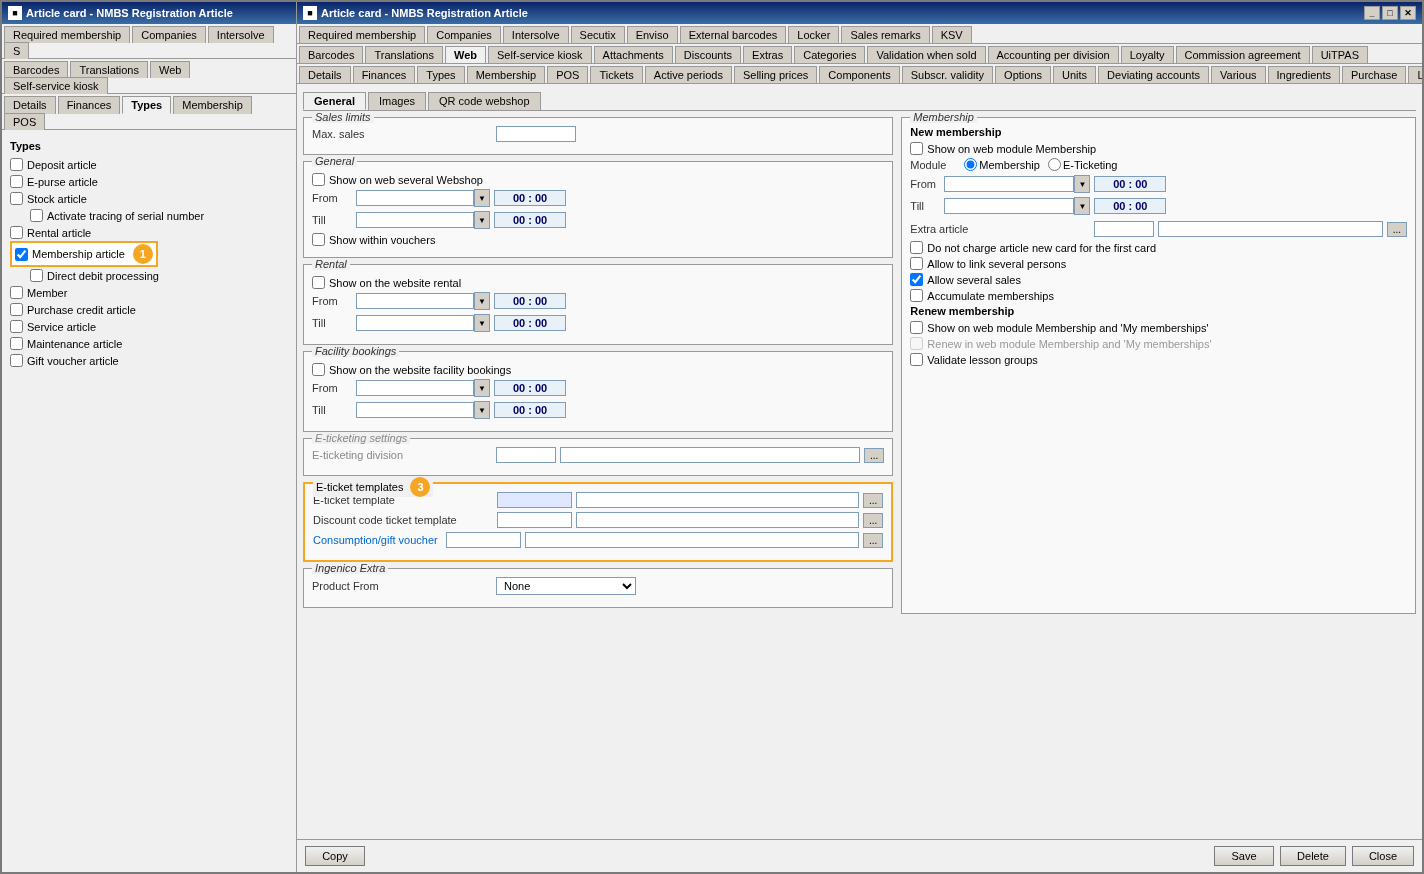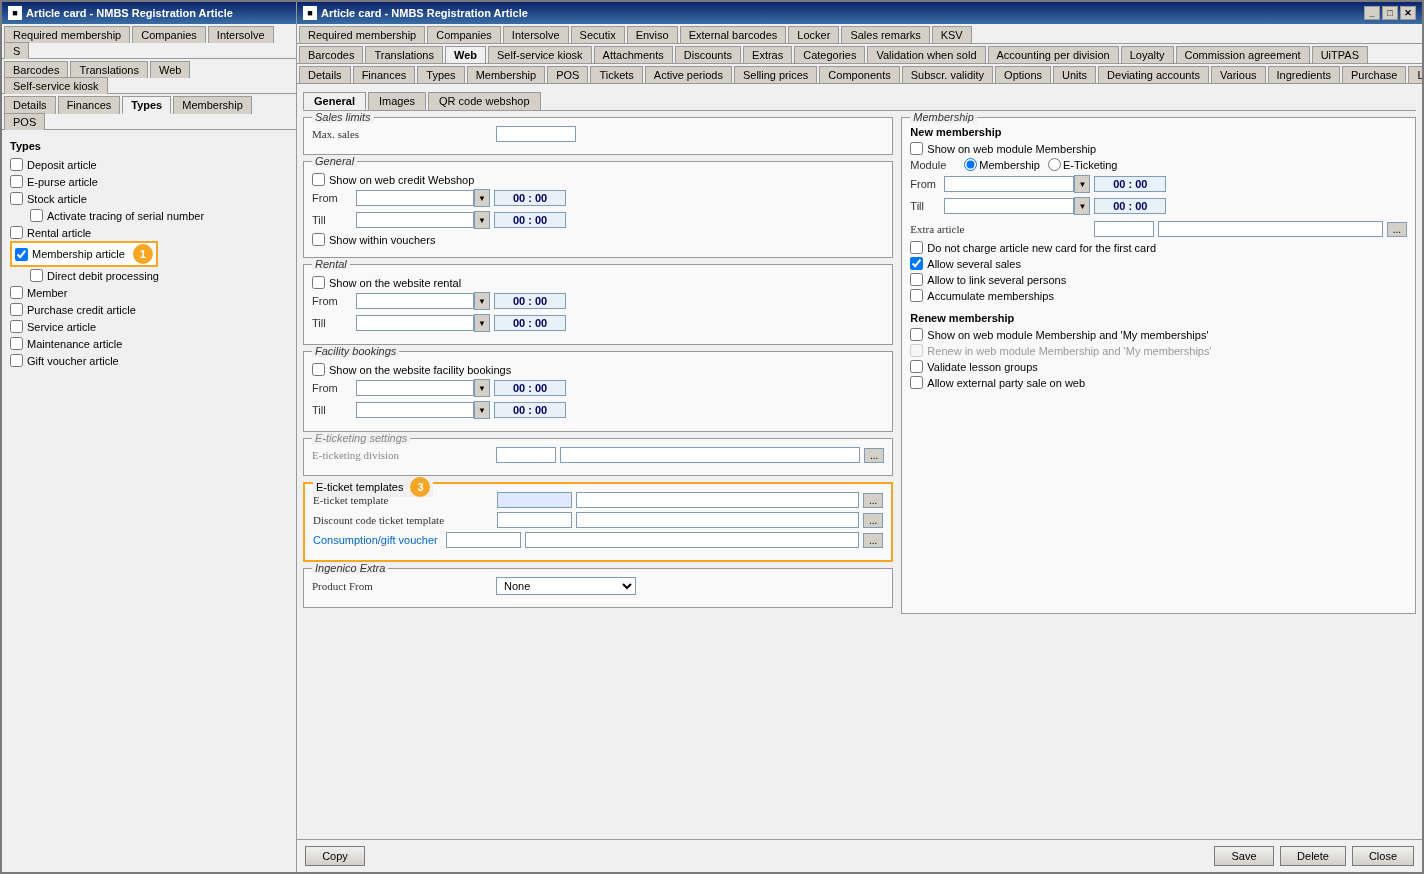--- a/index.html
+++ b/index.html
@@ -30,21 +30,21 @@
     .content-area { flex: 1; overflow-y: auto; padding: 6px; background: #f0f0f0; }
     
     .sub-tabs { display: flex; padding: 2px 0 0 0; border-bottom: 1px solid #999; margin-bottom: 6px; }
     .sub-tab { padding: 2px 10px; border: 1px solid #999; border-bottom: none; background: #d4d0c8; cursor: pointer; margin-right: 2px; font-size: 11px; }
     .sub-tab.active { background: #f0f0f0; font-weight: bold; border-bottom: 1px solid #f0f0f0; }
     
     .form-section { border: 1px solid #999; padding: 8px; margin-bottom: 6px; background: #f9f9f9; position: relative; }
     .form-section-label { position: absolute; top: -7px; left: 8px; background: #f0f0f0; padding: 0 3px; font-size: 11px; color: #333; font-style: italic; }
     .field-row { display: flex; align-items: center; gap: 4px; margin-bottom: 4px; }
     .field-label { min-width: 40px; color: #333; }
-    .field-label-wide { min-width: 180px; color: #333; font-family: Liberation Serif, serif; }
+    .field-label-wide { min-width: 180px; color: #333; }
     input[type="text"] { border: 1px solid #7f9db9; background: white; padding: 1px 3px; font-size: 11px; }
     .time-display { display: flex; align-items: center; gap: 0; border: 1px solid #7f9db9; background: #e8f0f8; padding: 1px 4px; font-size: 11px; color: #000060; font-weight: bold; width: 72px; justify-content: center; }
     .date-field { display: flex; align-items: center; }
     .date-input { border: 1px solid #7f9db9; background: white; padding: 1px 3px; font-size: 11px; width: 120px; }
     .dropdown-btn { border: 1px solid #7f9db9; background: #d4d0c8; width: 16px; height: 18px; cursor: pointer; display: flex; align-items: center; justify-content: center; font-size: 8px; }
     .main-body { display: flex; gap: 8px; }
     .left-col { flex: 1; }
     .right-col { flex: 1; }
     .checkbox-row { display: flex; align-items: center; gap: 4px; margin: 3px 0; }
     .checkbox-row input[type="checkbox"] { width: 13px; height: 13px; }
@@ -239,21 +239,21 @@
               <div class="field-row">
                 <span class="field-label-wide">Max. sales</span>
                 <input type="text" style="width: 80px;">
               </div>
             </div>
 
             <div class="form-section">
               <span class="form-section-label">General</span>
               <div class="checkbox-row">
                 <input type="checkbox" style="">
-                <span>Show on web credit Webshop</span>
+                <span>Show on web several Webshop</span>
               </div>
               <div class="field-row">
                 <span class="field-label">From</span>
                 <div class="date-field">
                   <input type="text" class="date-input" style="width: 118px;">
                   <div class="dropdown-btn">▼</div>
                 </div>
                 <div class="time-display">00 : 00</div>
               </div>
               <div class="field-row">
@@ -415,55 +415,51 @@
                 <input type="text" style="flex: 1 1 0%; width: 200px;">
                 <button class="browse-btn">...</button>
               </div>
 
               <div class="checkbox-row">
                 <input type="checkbox" style="">
                 <span>Do not charge article new card for the first card</span>
               </div>
 
               <div class="checkbox-row">
+                <input type="checkbox" style="">
+                <span>Allow to link several persons</span>
+              </div>
+
+              <div class="checkbox-row">
                 <input type="checkbox" checked="" style="">
                 <span>Allow several sales</span>
               </div>
 
               <div class="checkbox-row">
                 <input type="checkbox" style="">
-                <span>Allow to link several persons</span>
-              </div>
-
-              <div class="checkbox-row">
-                <input type="checkbox" style="">
                 <span>Accumulate memberships</span>
               </div>
 
-              <div class="section-title" style="margin-top:10px;">Renew membership</div>
+              <div class="section-title" style="margin-top:3px;">Renew membership</div>
 
               <div class="checkbox-row">
                 <input type="checkbox" style="">
                 <span>Show on web module Membership and 'My memberships'</span>
               </div>
 
               <div class="checkbox-row">
                 <input type="checkbox" disabled="" style="">
                 <span class="grayed">Renew in web module Membership and 'My memberships'</span>
               </div>
 
               <div class="checkbox-row">
                 <input type="checkbox" style="">
                 <span>Validate lesson groups</span>
               </div>
 
-              <div class="checkbox-row">
-                <input type="checkbox" style="">
-                <span>Allow external party sale on web</span>
-              </div>
             </div>
           </div>
         </div>
       </div>
 
       <div class="footer">
         <div class="footer-left">
           <button class="btn">Copy</button>
         </div>
         <div class="footer-right">

